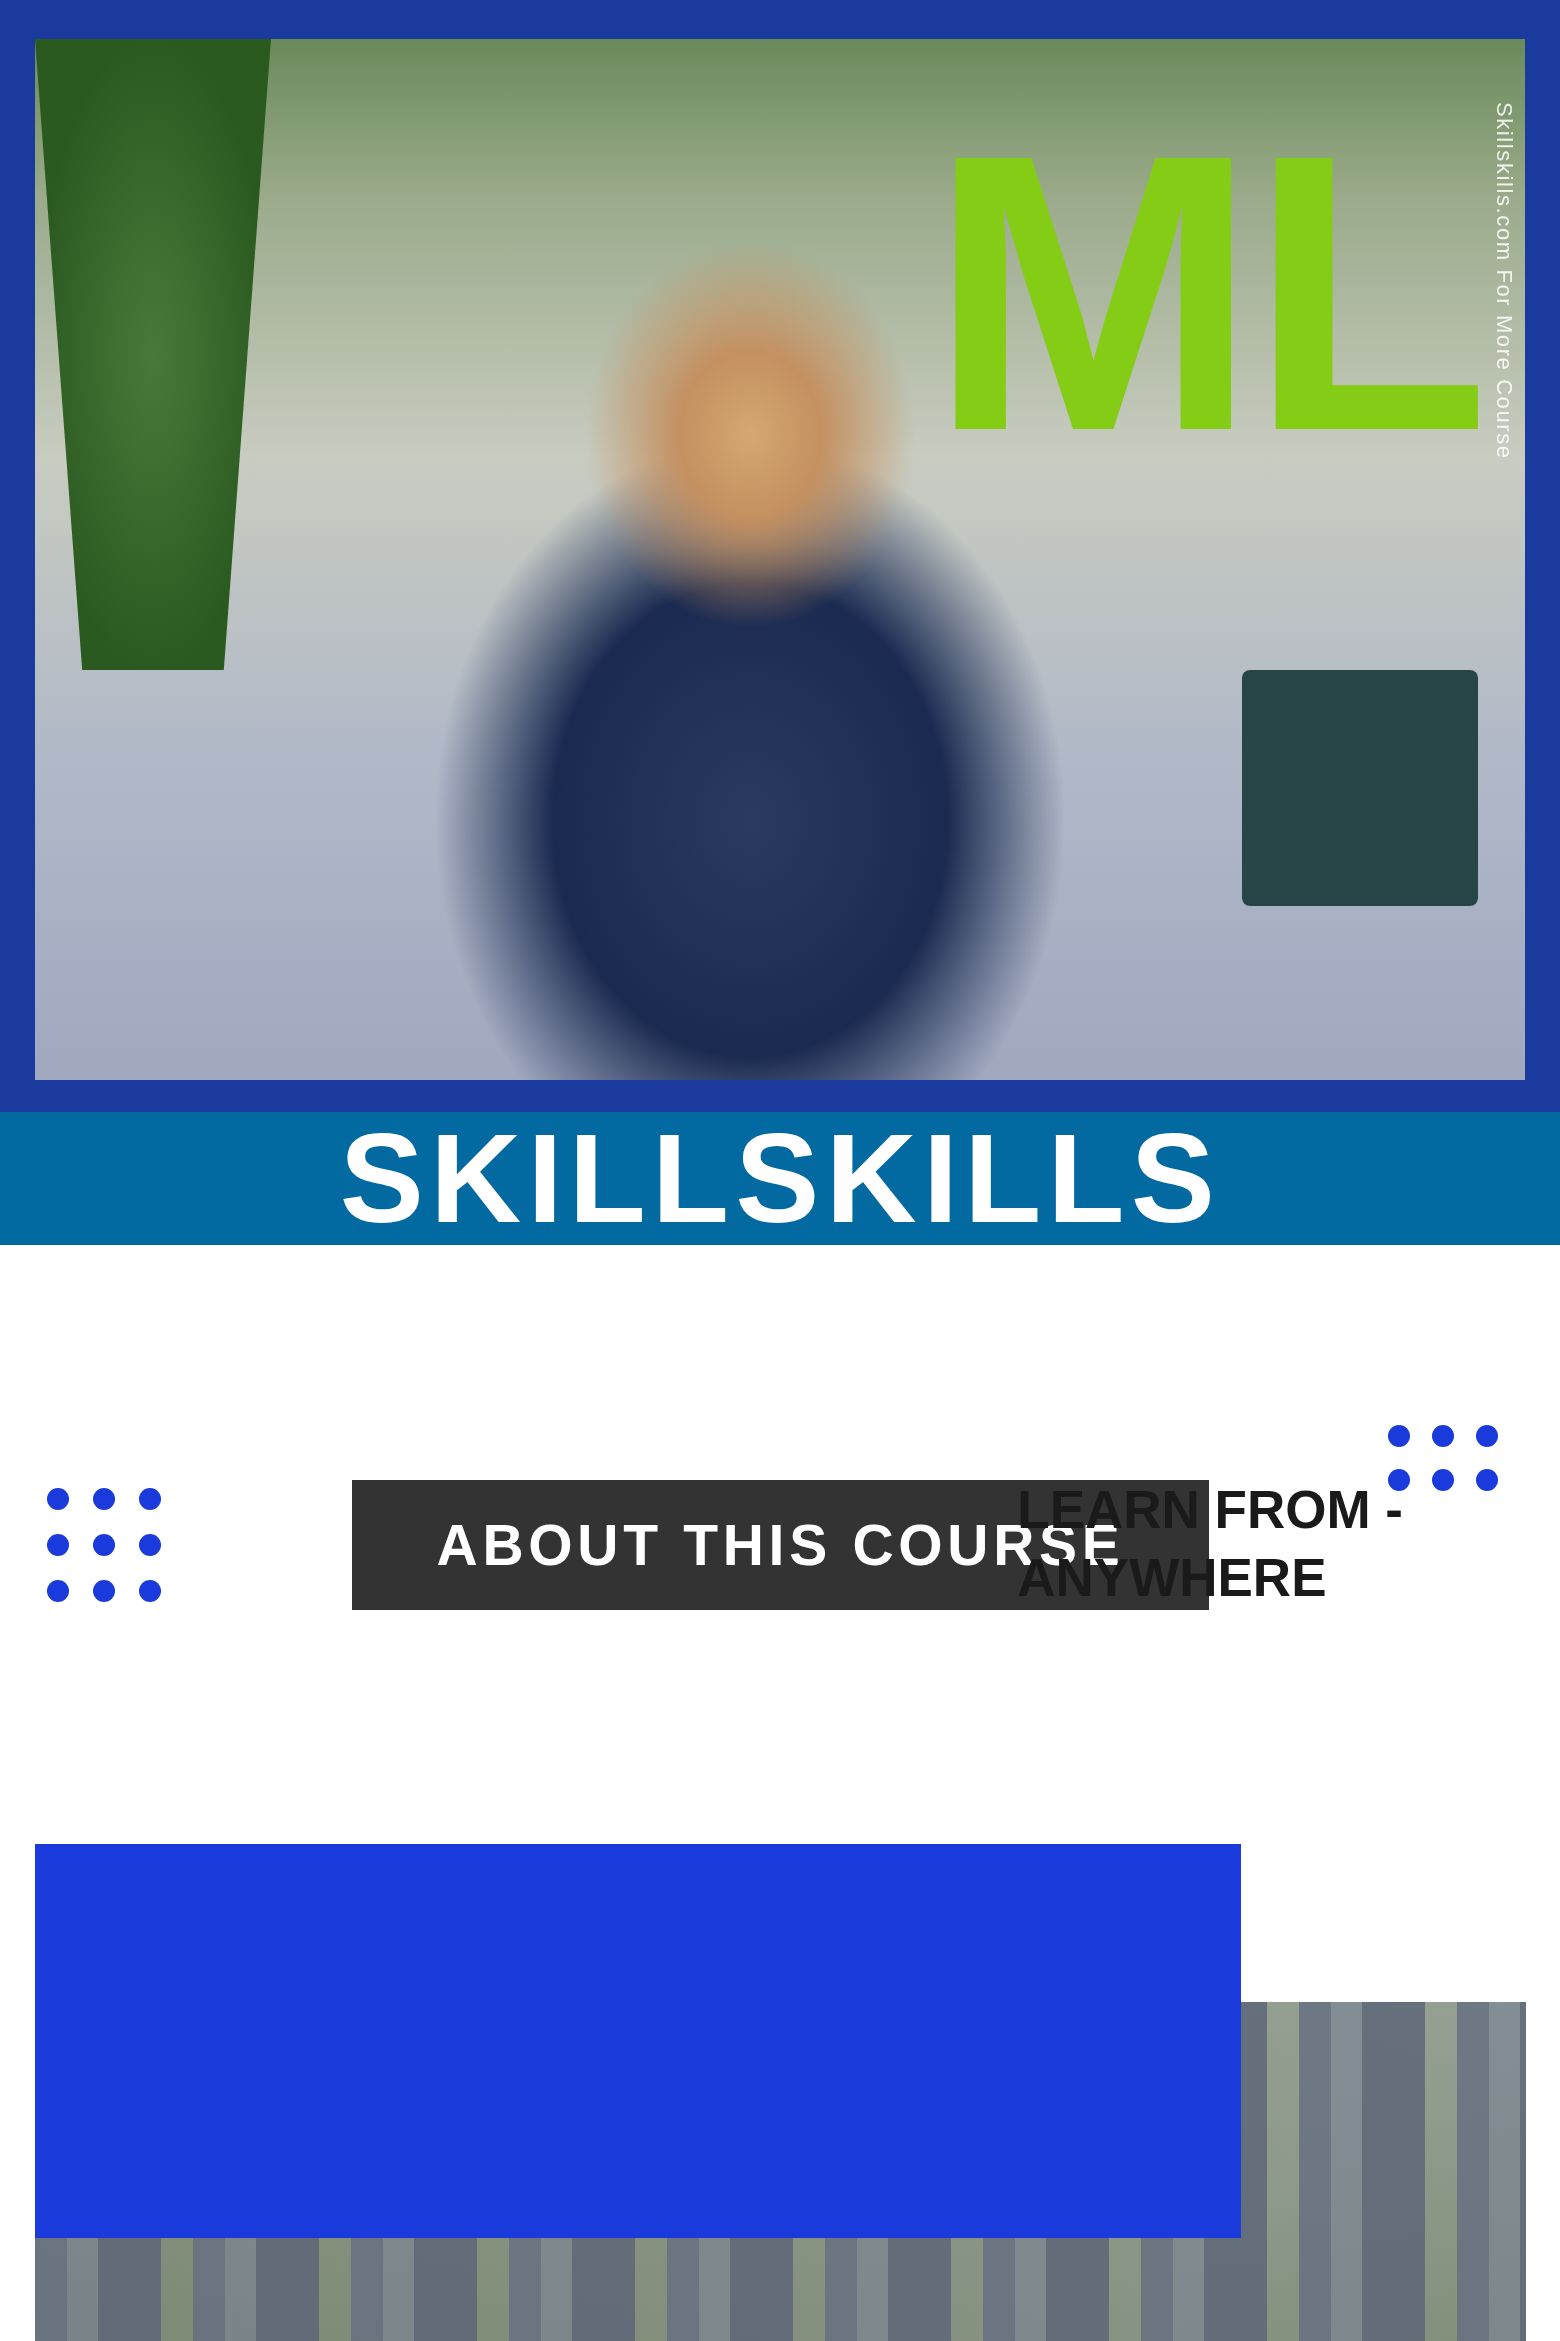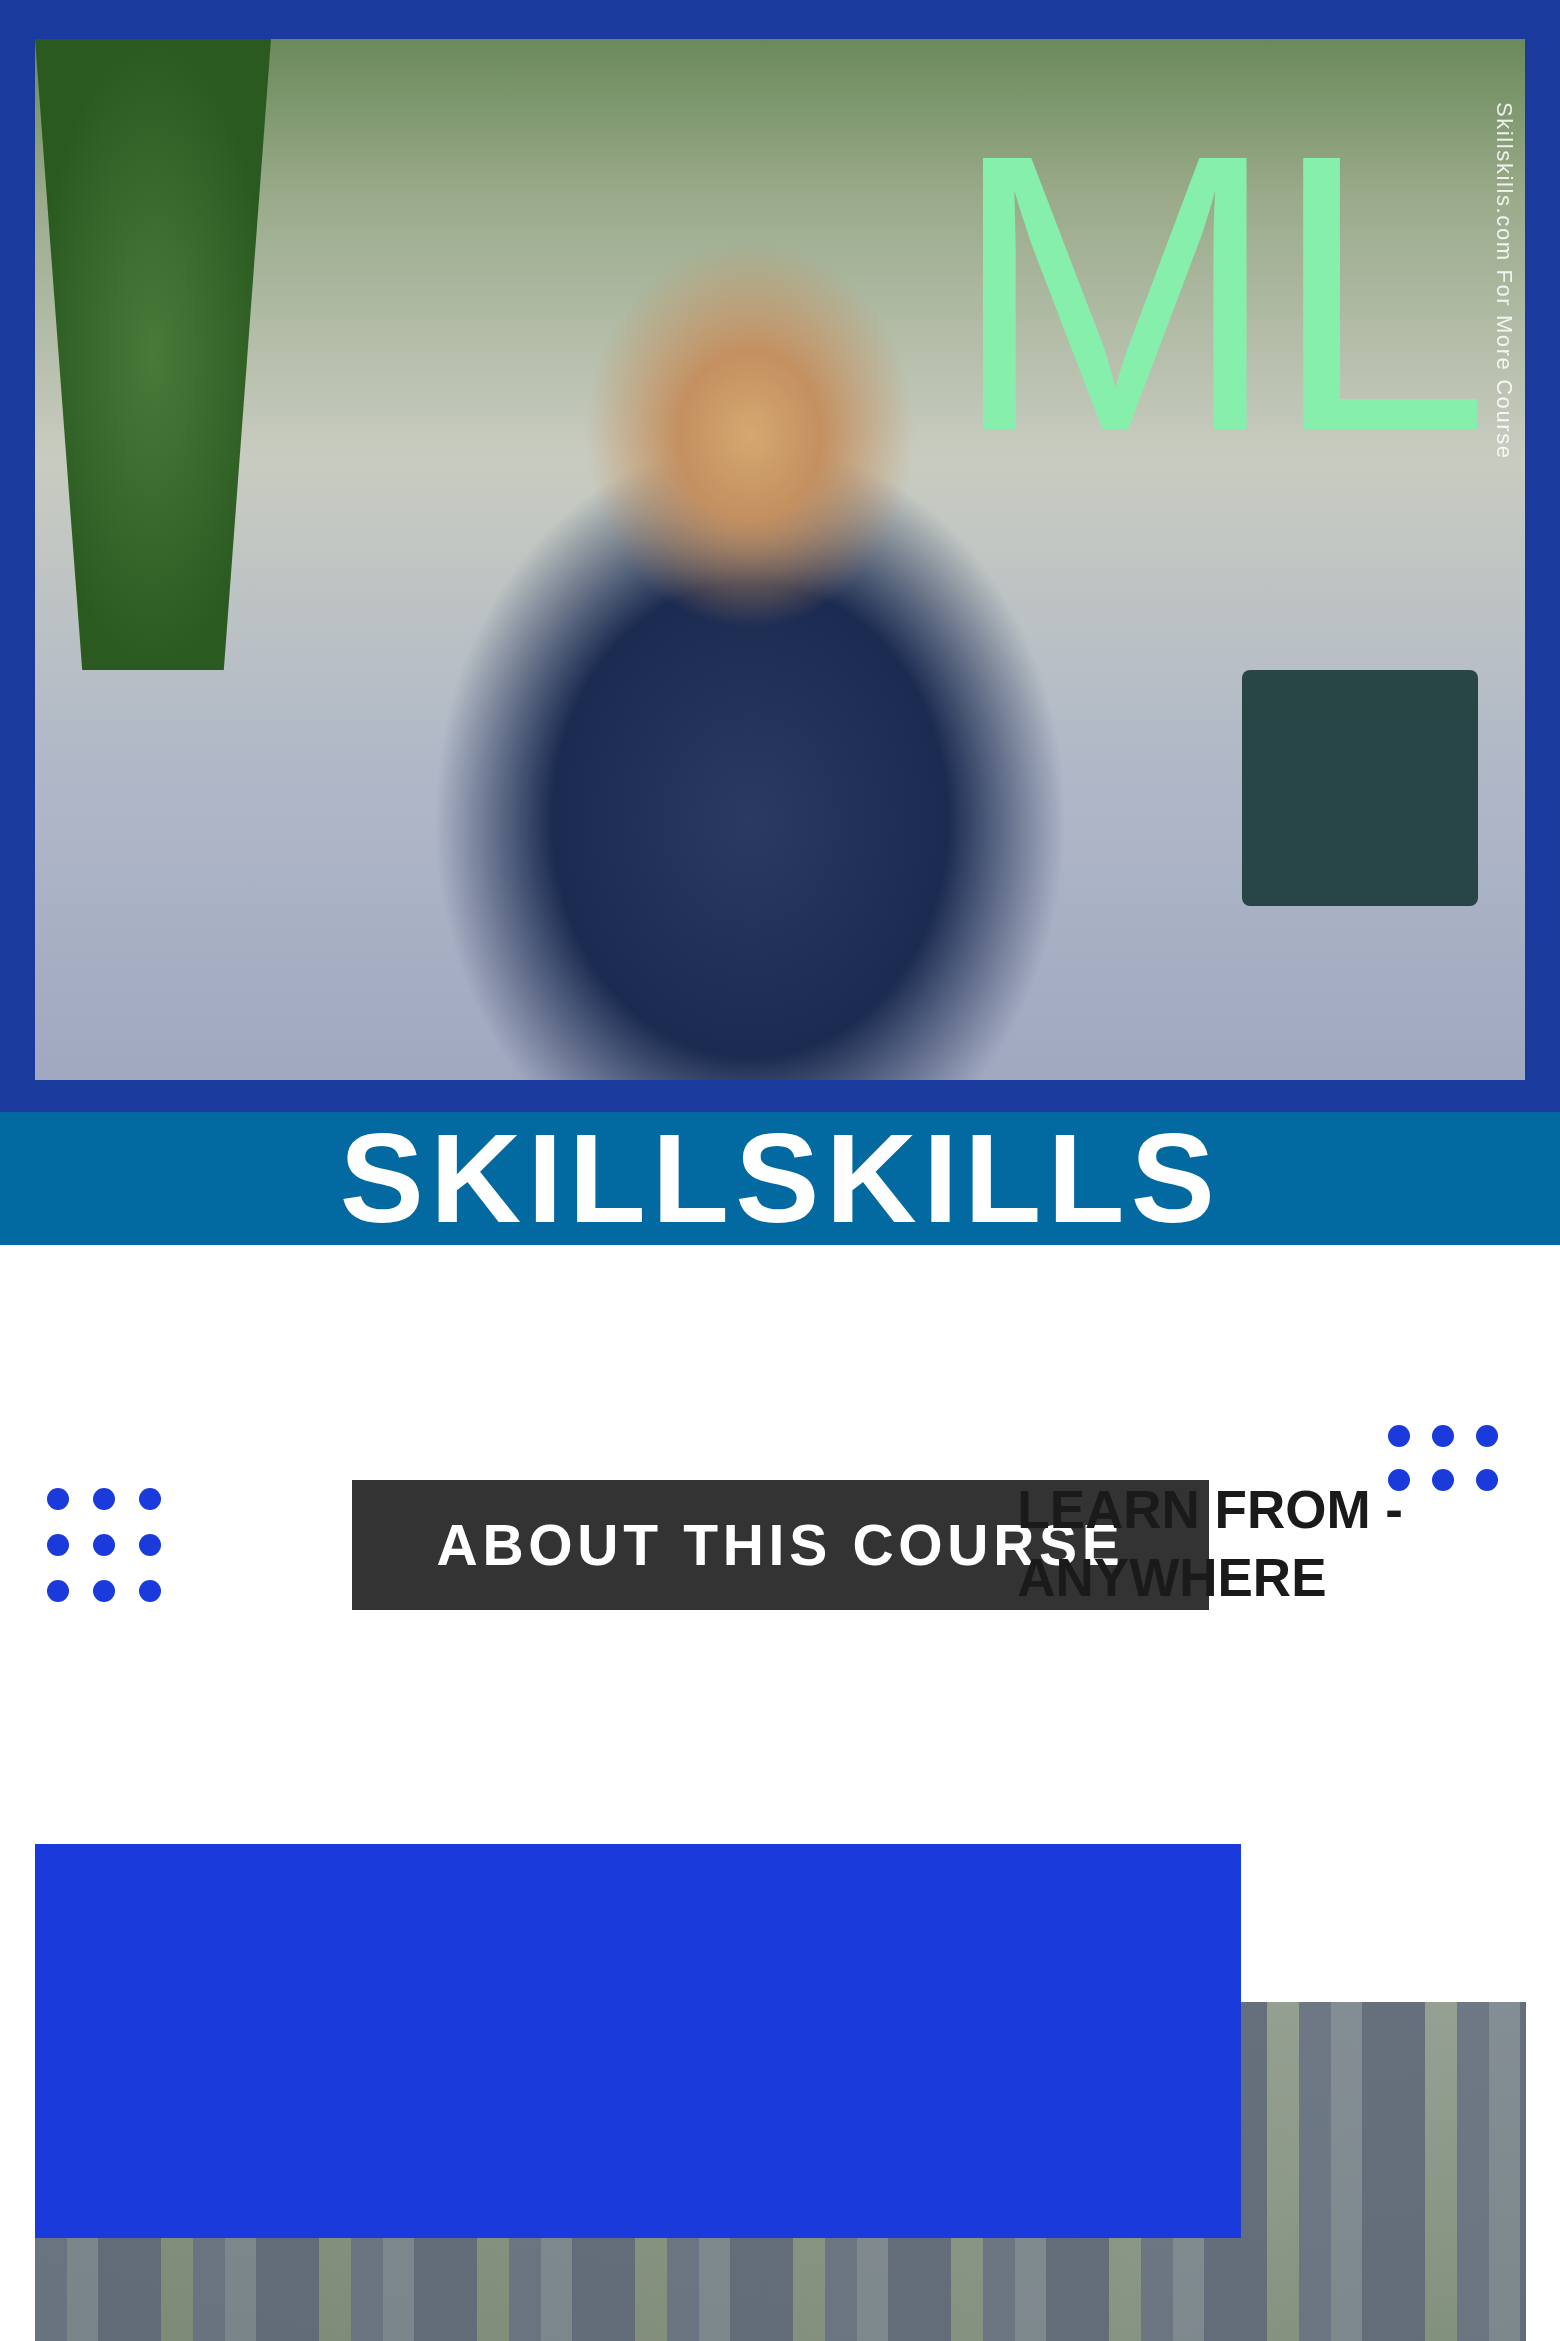--- a/index.html
+++ b/index.html
@@ -94,22 +94,22 @@
       letter-spacing: -8px;
       z-index: 10;
       text-shadow: none;
     }
 
     .hero-title-ml {
       position: absolute;
       top: 95px;
       right: 79px;
       font-size: 394px;
-      font-weight: 400;
-      color: #86efac;
+      font-weight: 700;
+      color: #84cc16;
       line-height: 1;
       letter-spacing: -8px;
       z-index: 10;
     }
 
     .hero-brand-bar {
       position: absolute;
       bottom: 0;
       left: 0;
       right: 0;

